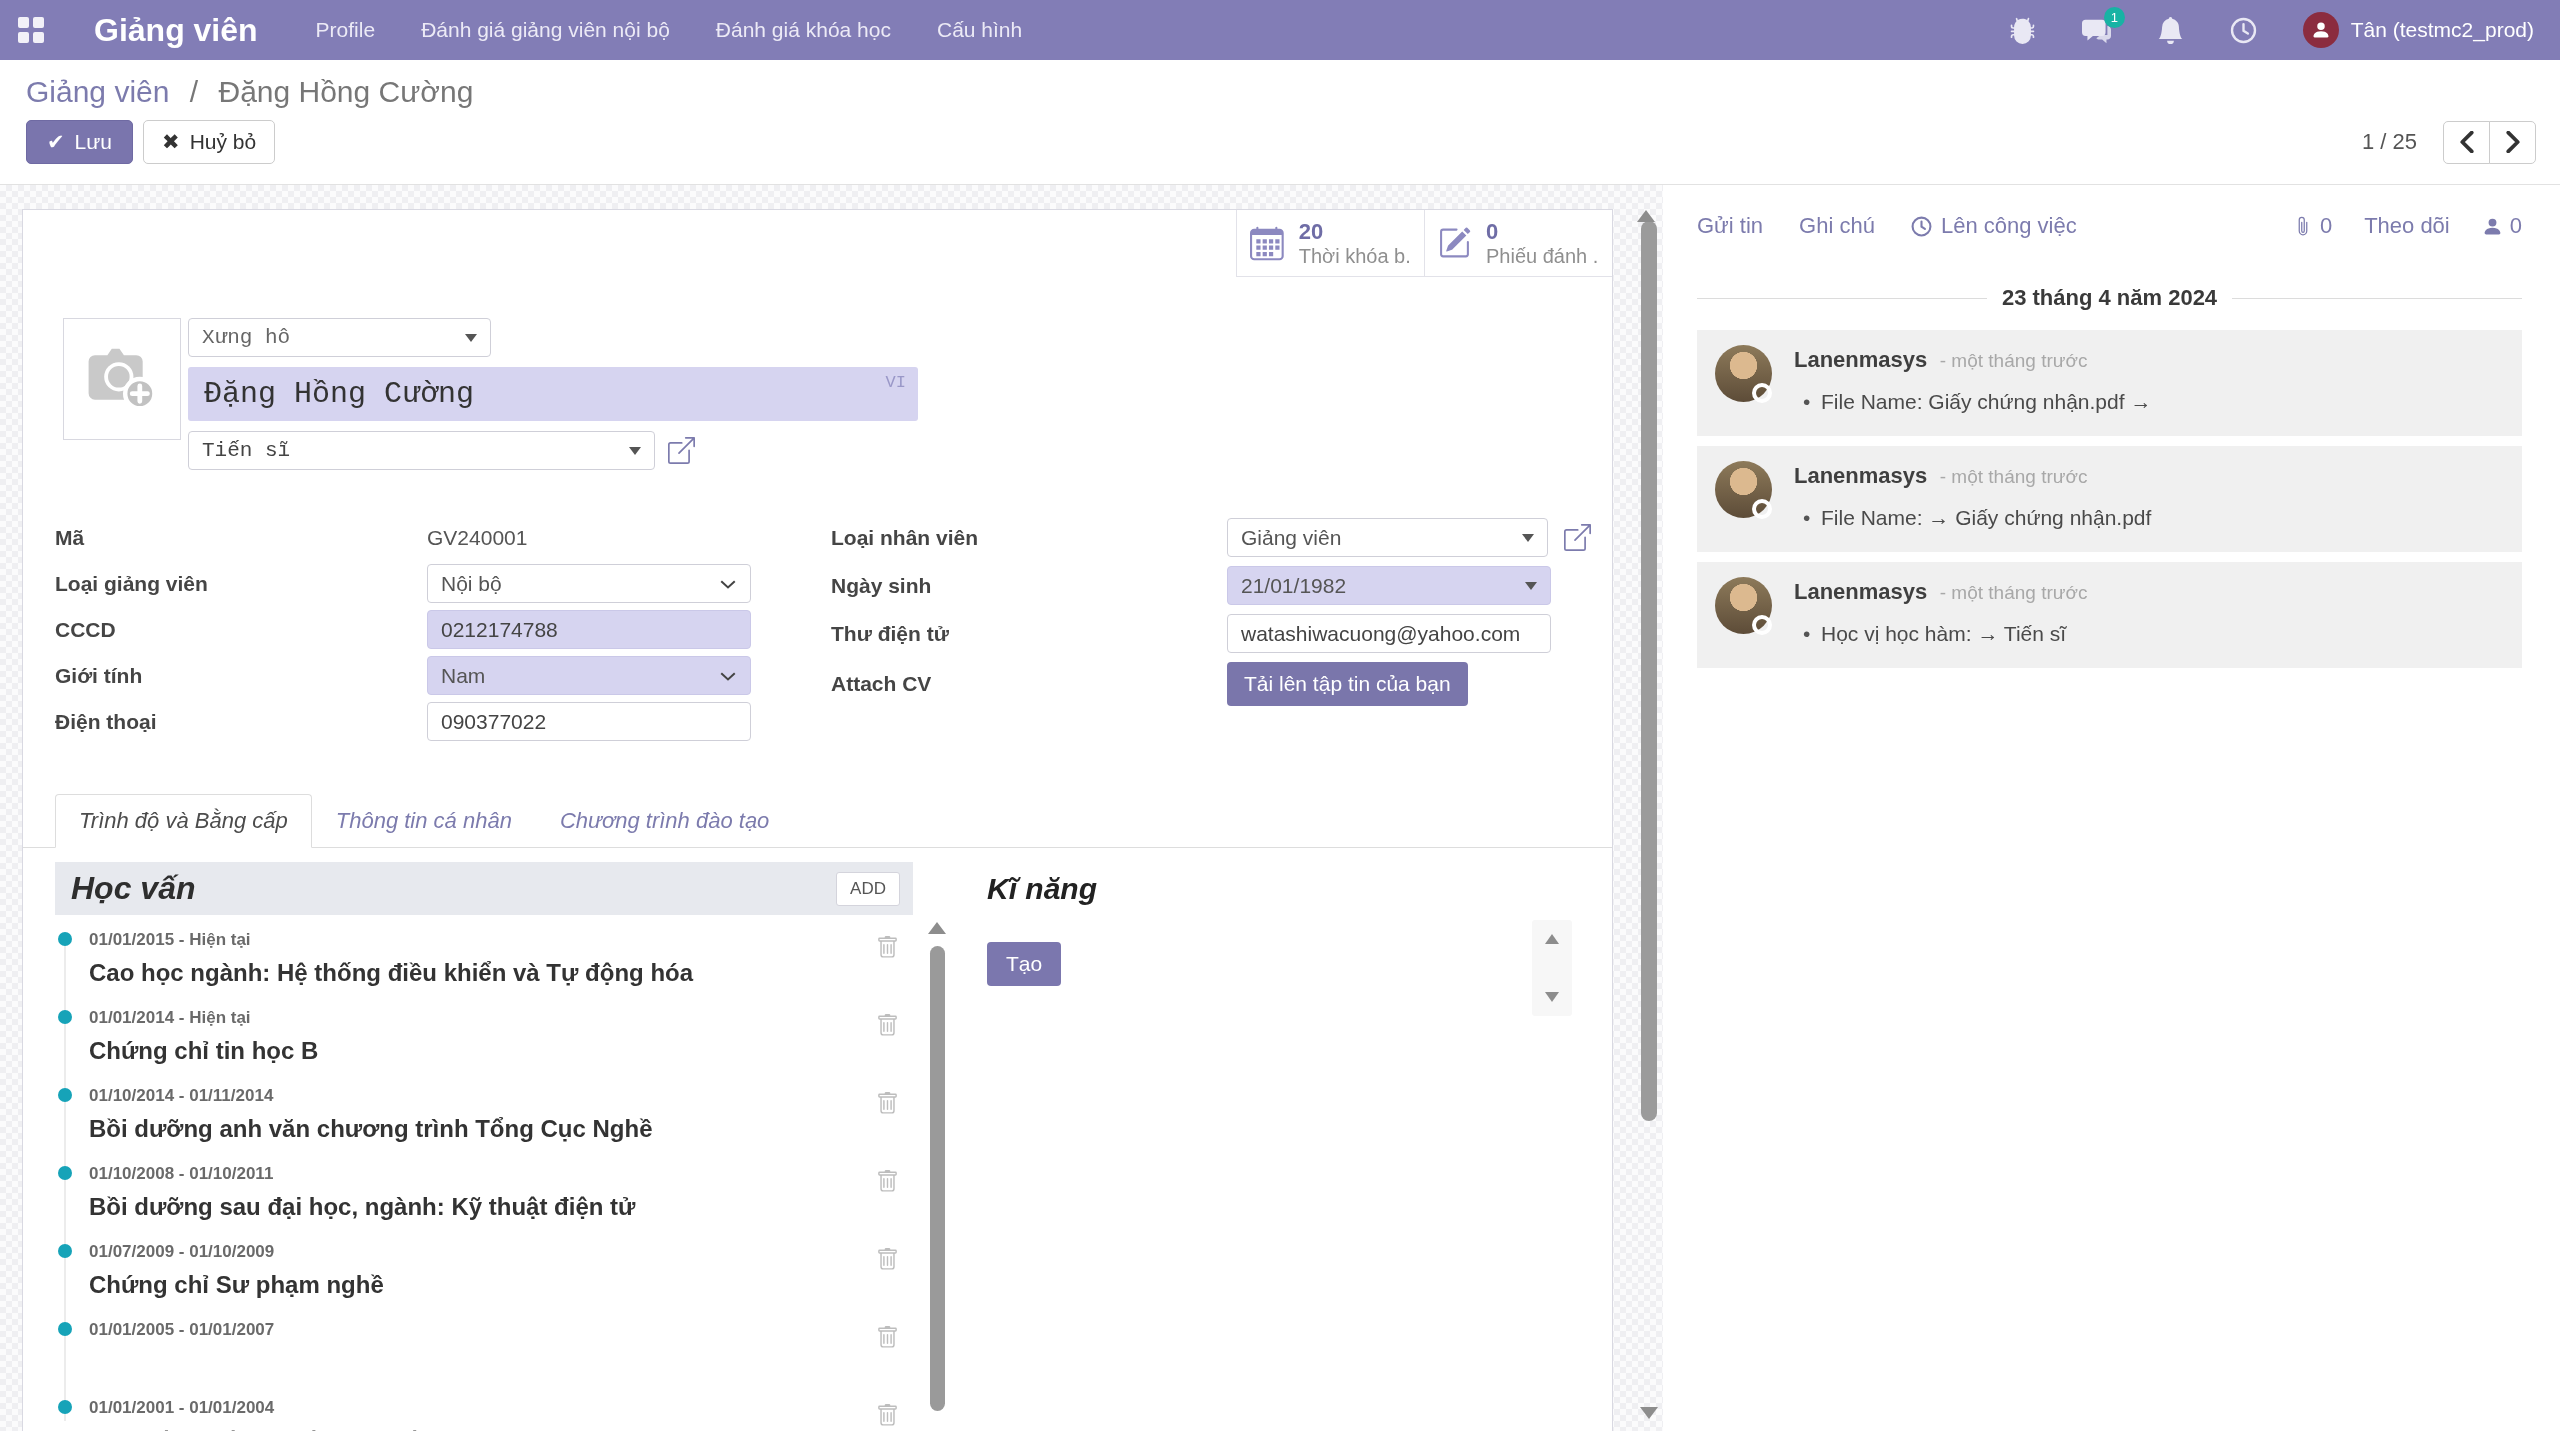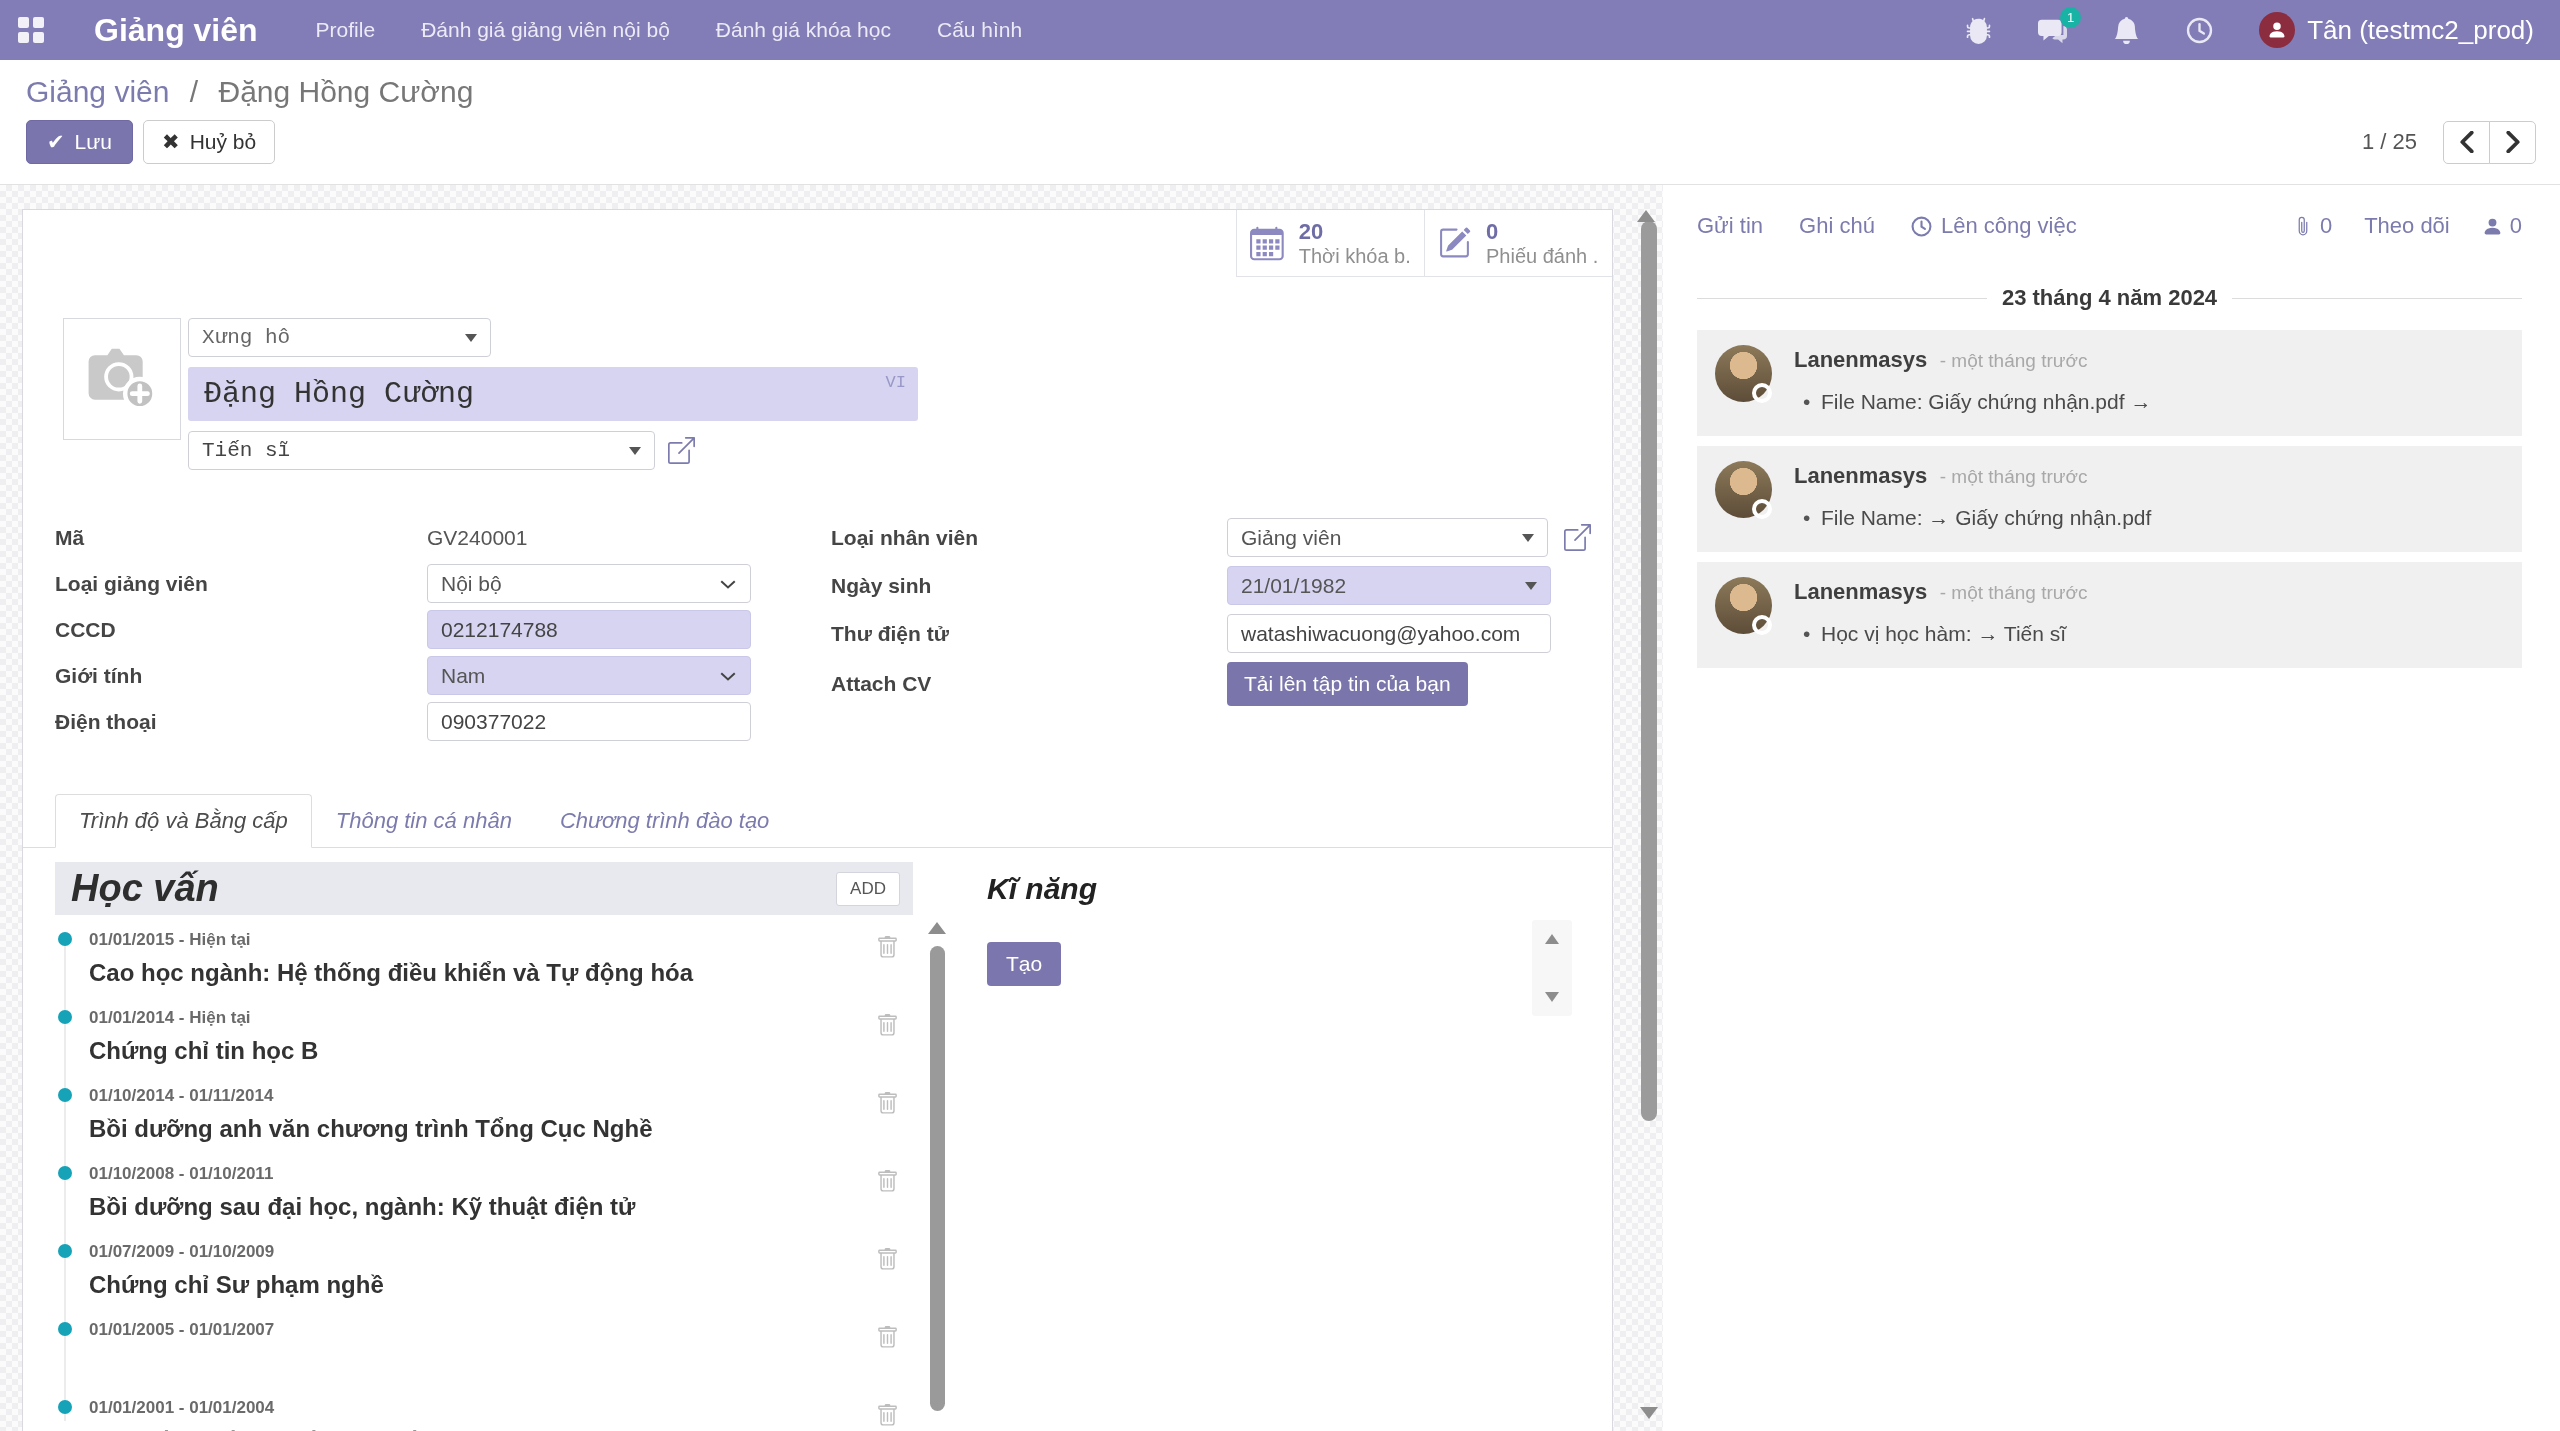--- a/index.html
+++ b/index.html
@@ -10,21 +10,21 @@
   .navbar { height:60px; background:#827db6; display:flex; align-items:center; color:#fff; }
   .apps-btn { width:62px; height:60px; display:flex; align-items:center; justify-content:center; background:none; border:none; cursor:pointer; }
   .grid-icon { display:grid; grid-template-columns:11px 11px; gap:4px; }
   .grid-icon i { width:11px; height:11px; background:#f2f1f8; border-radius:2px; }
   .nav-title { font-size:32px; font-weight:bold; margin:0 58px 0 32px; color:#fff; }
   .nav-menu { display:flex; gap:46px; }
   .nav-menu .nav-item { font-size:21px; color:#eceaf6; background:none; border:none; cursor:pointer; font-family:inherit; }
   .nav-right { margin-left:auto; display:flex; align-items:center; gap:46px; padding-right:26px; }
   .nav-icon-btn { background:none; border:none; color:#e9e8f4; position:relative; cursor:pointer; display:flex; }
   .nav-badge { position:absolute; top:-9px; right:-14px; min-width:21px; height:21px; border-radius:11px; background:#18b3a4; color:#fff; font-size:13px; display:flex; align-items:center; justify-content:center; padding:0 5px; }
-  .user-chip { display:flex; align-items:center; gap:12px; background:none; border:none; color:#fff; font-size:26px; cursor:pointer; font-family:inherit; }
+  .user-chip { display:flex; align-items:center; gap:12px; background:none; border:none; color:#fff; font-size:21px; cursor:pointer; font-family:inherit; }
   .user-avatar { width:36px; height:36px; border-radius:50%; background:#8b2c3f; display:flex; align-items:center; justify-content:center; color:#fff; }
 
   
   .control-panel { height:125px; background:#fff; border-bottom:1px solid #e2e2e2; padding-left:26px; }
   .breadcrumb { padding-top:15px; font-size:30px; }
   .breadcrumb .crumb-link { color:#7c7bad; text-decoration:none; cursor:pointer; }
   .breadcrumb .crumb-sep { color:#777; margin:0 12px; }
   .breadcrumb .crumb-current { color:#777; }
   .control-row { margin-top:11px; display:flex; align-items:center; }
   .btn { font-family:inherit; font-size:21px; border-radius:5px; cursor:pointer; display:flex; align-items:center; gap:10px; }
@@ -82,21 +82,21 @@
 
   
   .notebook { margin-top:46px; }
   .tabs { display:flex; padding-left:32px; border-bottom:1px solid #ddd; }
   .tab { padding:13px 23px; font-size:22px; color:#7c7bad; background:none; border:1px solid transparent; margin-bottom:-1px; cursor:pointer; font-family:inherit;font-style:italic; }
   .tab.active { background:#fff; border-color:#ddd #ddd #fff #ddd; border-radius:4px 4px 0 0; color:#4c4c4c; }
   .tab-content { display:flex; padding:14px 24px 0 32px; }
 
   .edu-pane { width:892px; position:relative; padding-right:34px; }
   .edu-header { background:#e7e9ee; height:53px; display:flex; align-items:center; padding:0 13px 0 16px; }
-  .edu-title { font-size:38px; font-weight:bold; font-style:italic; color:#2e2e2e; }
+  .edu-title { font-size:32px; font-weight:bold; font-style:italic; color:#2e2e2e; }
   .add-btn { margin-left:auto; background:#fff; border:1px solid #d4d4dc; border-radius:3px; font-size:17px; color:#555; padding:6px 13px; cursor:pointer; font-family:inherit; }
   .timeline { position:relative; padding-top:15px; }
   .timeline::before { content:""; position:absolute; left:9px; top:22px; bottom:34px; width:2px; background:#ececec; }
   .edu-item { position:relative; padding:0 62px 0 34px; margin-bottom:21px; min-height:57px; }
   .edu-dot { position:absolute; left:3px; top:2px; width:14px; height:14px; border-radius:50%; background:#16a3b8; }
   .edu-dates { font-size:17px; font-weight:bold; color:#6a6a6a; }
   .edu-name { font-size:24px; font-weight:bold; color:#333; margin-top:9px; white-space:nowrap; }
   .edu-trash { position:absolute; right:14px; top:6px; background:none; border:none; color:#bdbdbd; cursor:pointer; display:flex; }
   .edu-scrollbar { position:absolute; right:0; top:60px; width:20px; height:560px; display:flex; flex-direction:column; align-items:center; }
   .tri-up { width:0; height:0; border-left:9px solid transparent; border-right:9px solid transparent; border-bottom:12px solid #8d8d8d; }

